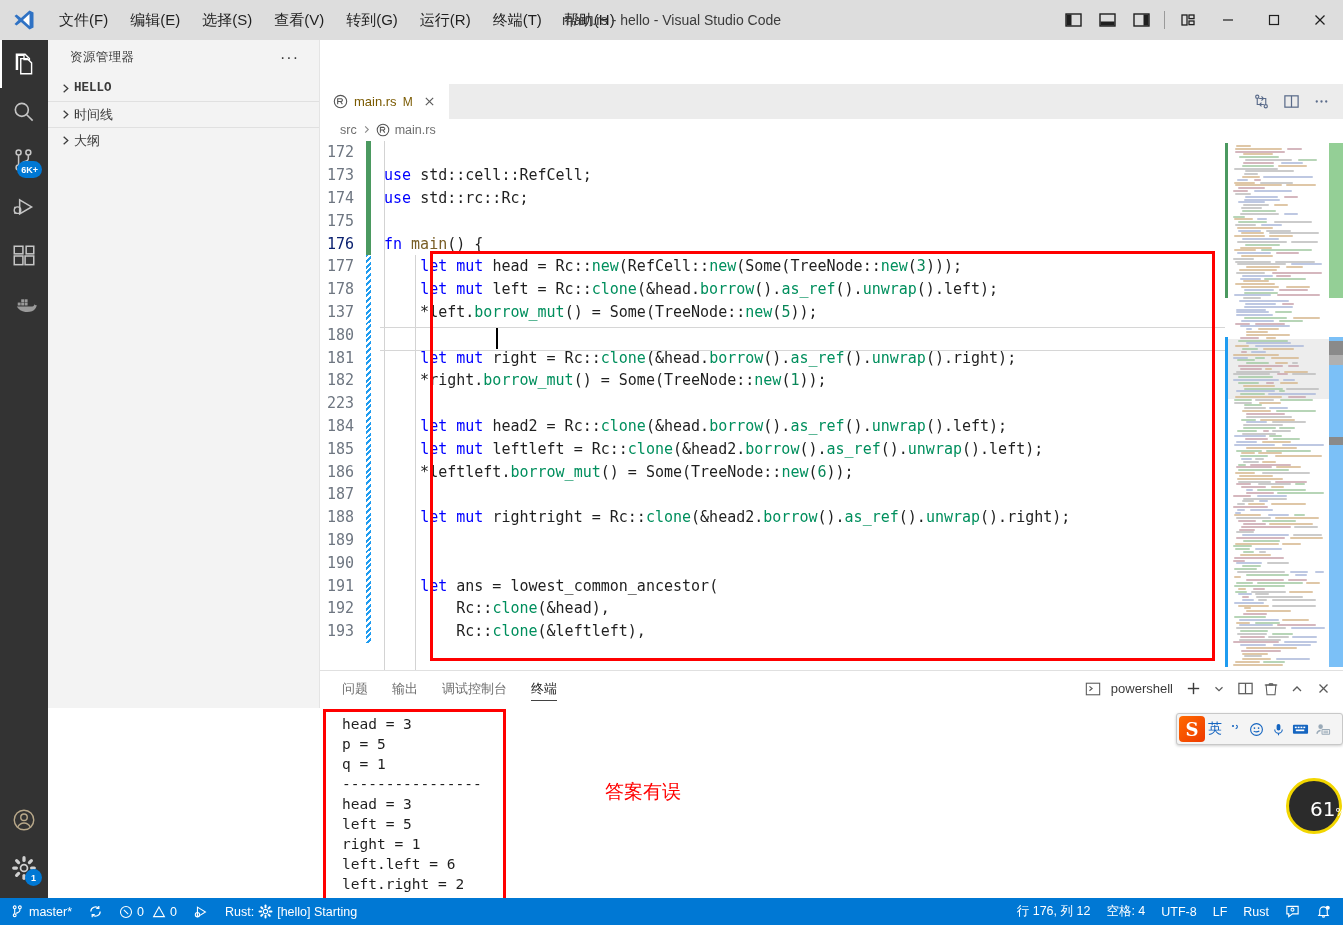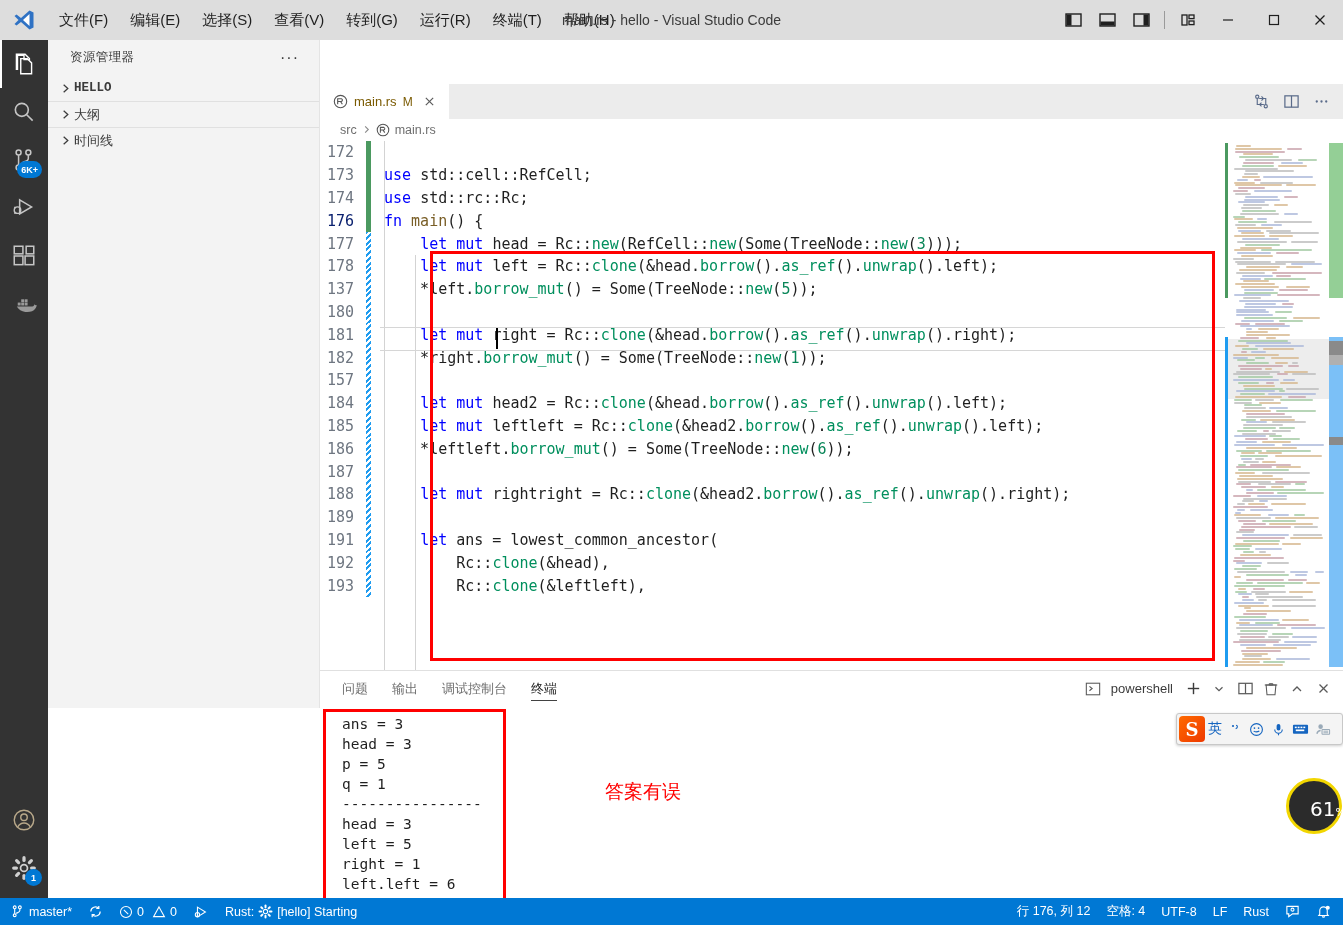--- a/index.html
+++ b/index.html
@@ -371,29 +371,29 @@
         </svg>
     </span>
     <span class="lbl">HELLO</span>
   </div>
   <div class="sb-section">
     <span class="chev">
       <svg width="11" height="11" viewBox="0 0 12 12">
           <path d="M4 2 L8.5 6 L4 10" fill="none" stroke="#3b3b3b" stroke-width="1.4"></path>
         </svg>
     </span>
-    <span class="lbl cn">大纲</span>
+    <span class="lbl cn">时间线</span>
   </div>
   <div class="sb-section">
     <span class="chev">
       <svg width="11" height="11" viewBox="0 0 12 12">
           <path d="M4 2 L8.5 6 L4 10" fill="none" stroke="#3b3b3b" stroke-width="1.4"></path>
         </svg>
     </span>
-    <span class="lbl cn">时间线</span>
+    <span class="lbl cn">大纲</span>
   </div>
 </div>
 
 <div class="editor-area">
 
   <div class="tabbar">
     <div class="tab">
       <span class="ficon">
         <svg width="15" height="15" viewBox="0 0 16 16">
             <circle cx="8" cy="8" r="6.6" fill="none" stroke="#555" stroke-width="1.2"></circle>
@@ -465,20 +465,25 @@
           <div class="lnum">173</div>
           <div class="gut added"></div>
           <div class="ctext"><span class="kw">use </span><span class="var">std::cell::RefCell;</span></div>
         </div>
         <div class="crow">
           <div class="lnum">174</div>
           <div class="gut added"></div>
           <div class="ctext"><span class="kw">use </span><span class="var">std::rc::Rc;</span></div>
         </div>
         <div class="crow">
+          <div class="lnum">175</div>
+          <div class="gut added"></div>
+          <div class="ctext"></div>
+        </div>
+        <div class="crow">
           <div class="lnum cur">176</div>
           <div class="gut added"></div>
           <div class="ctext"><span class="kw">fn </span><span class="fn">main</span><span class="var">() {</span></div>
         </div>
         <div class="crow">
           <div class="lnum">177</div>
           <div class="gut modified"></div>
           <div class="ctext"><span class="var">    </span><span class="kw">let </span><span class="kw">mut </span><span class="var">head = Rc::</span><span class="meth">new</span><span class="var">(RefCell::</span><span class="meth">new</span><span class="var">(Some(TreeNode::</span><span class="meth">new</span><span class="var">(</span><span class="num">3</span><span class="var">)));</span></div>
         </div>
         <div class="crow">
@@ -500,21 +505,21 @@
           <div class="lnum">181</div>
           <div class="gut modified"></div>
           <div class="ctext"><span class="var">    </span><span class="kw">let </span><span class="kw">mut </span><span class="var">right = Rc::</span><span class="meth">clone</span><span class="var">(&amp;head.</span><span class="meth">borrow</span><span class="var">().</span><span class="meth">as_ref</span><span class="var">().</span><span class="meth">unwrap</span><span class="var">().right);</span></div>
         </div>
         <div class="crow">
           <div class="lnum">182</div>
           <div class="gut modified"></div>
           <div class="ctext"><span class="var">    *right.</span><span class="meth">borrow_mut</span><span class="var">() = Some(TreeNode::</span><span class="meth">new</span><span class="var">(</span><span class="num">1</span><span class="var">));</span></div>
         </div>
         <div class="crow">
-          <div class="lnum">157</div>
+          <div class="lnum">223</div>
           <div class="gut modified"></div>
           <div class="ctext"></div>
         </div>
         <div class="crow">
           <div class="lnum">184</div>
           <div class="gut modified"></div>
           <div class="ctext"><span class="var">    </span><span class="kw">let </span><span class="kw">mut </span><span class="var">head2 = Rc::</span><span class="meth">clone</span><span class="var">(&amp;head.</span><span class="meth">borrow</span><span class="var">().</span><span class="meth">as_ref</span><span class="var">().</span><span class="meth">unwrap</span><span class="var">().left);</span></div>
         </div>
         <div class="crow">
           <div class="lnum">185</div>
@@ -532,20 +537,25 @@
           <div class="ctext"></div>
         </div>
         <div class="crow">
           <div class="lnum">188</div>
           <div class="gut modified"></div>
           <div class="ctext"><span class="var">    </span><span class="kw">let </span><span class="kw">mut </span><span class="var">rightright = Rc::</span><span class="meth">clone</span><span class="var">(&amp;head2.</span><span class="meth">borrow</span><span class="var">().</span><span class="meth">as_ref</span><span class="var">().</span><span class="meth">unwrap</span><span class="var">().right);</span></div>
         </div>
         <div class="crow">
           <div class="lnum">189</div>
           <div class="gut modified"></div>
+        </div>
+        <div class="crow">
+          <div class="lnum">190</div>
+          <div class="gut modified"></div>
+          <div class="ctext"></div>
         </div>
         <div class="crow">
           <div class="lnum">191</div>
           <div class="gut modified"></div>
           <div class="ctext"><span class="var">    </span><span class="kw">let </span><span class="var">ans = </span><span class="var">lowest_common_ancestor</span><span class="var">(</span></div>
         </div>
         <div class="crow">
           <div class="lnum">192</div>
           <div class="gut modified"></div>
           <div class="ctext"><span class="var">        Rc::</span><span class="meth">clone</span><span class="var">(&amp;head),</span></div>
@@ -934,21 +944,20 @@
           <svg width="13" height="13" viewBox="0 0 13 13">
               <line x1="2.5" y1="2.5" x2="10.5" y2="10.5" stroke="#5a5a5a" stroke-width="1.3"></line>
               <line x1="10.5" y1="2.5" x2="2.5" y2="10.5" stroke="#5a5a5a" stroke-width="1.3"></line>
             </svg>
         </div>
       </div>
     </div>
 
     <div class="terminal">
       <div id="term-lines">
-          <div class="tline">ans = 3</div>
           <div class="tline">head = 3</div>
           <div class="tline">p = 5</div>
           <div class="tline">q = 1</div>
           <div class="tline">----------------</div>
           <div class="tline">head = 3</div>
           <div class="tline">left = 5</div>
           <div class="tline">right = 1</div>
           <div class="tline">left.left = 6</div>
           <div class="tline">left.right = 2</div>
         </div>

